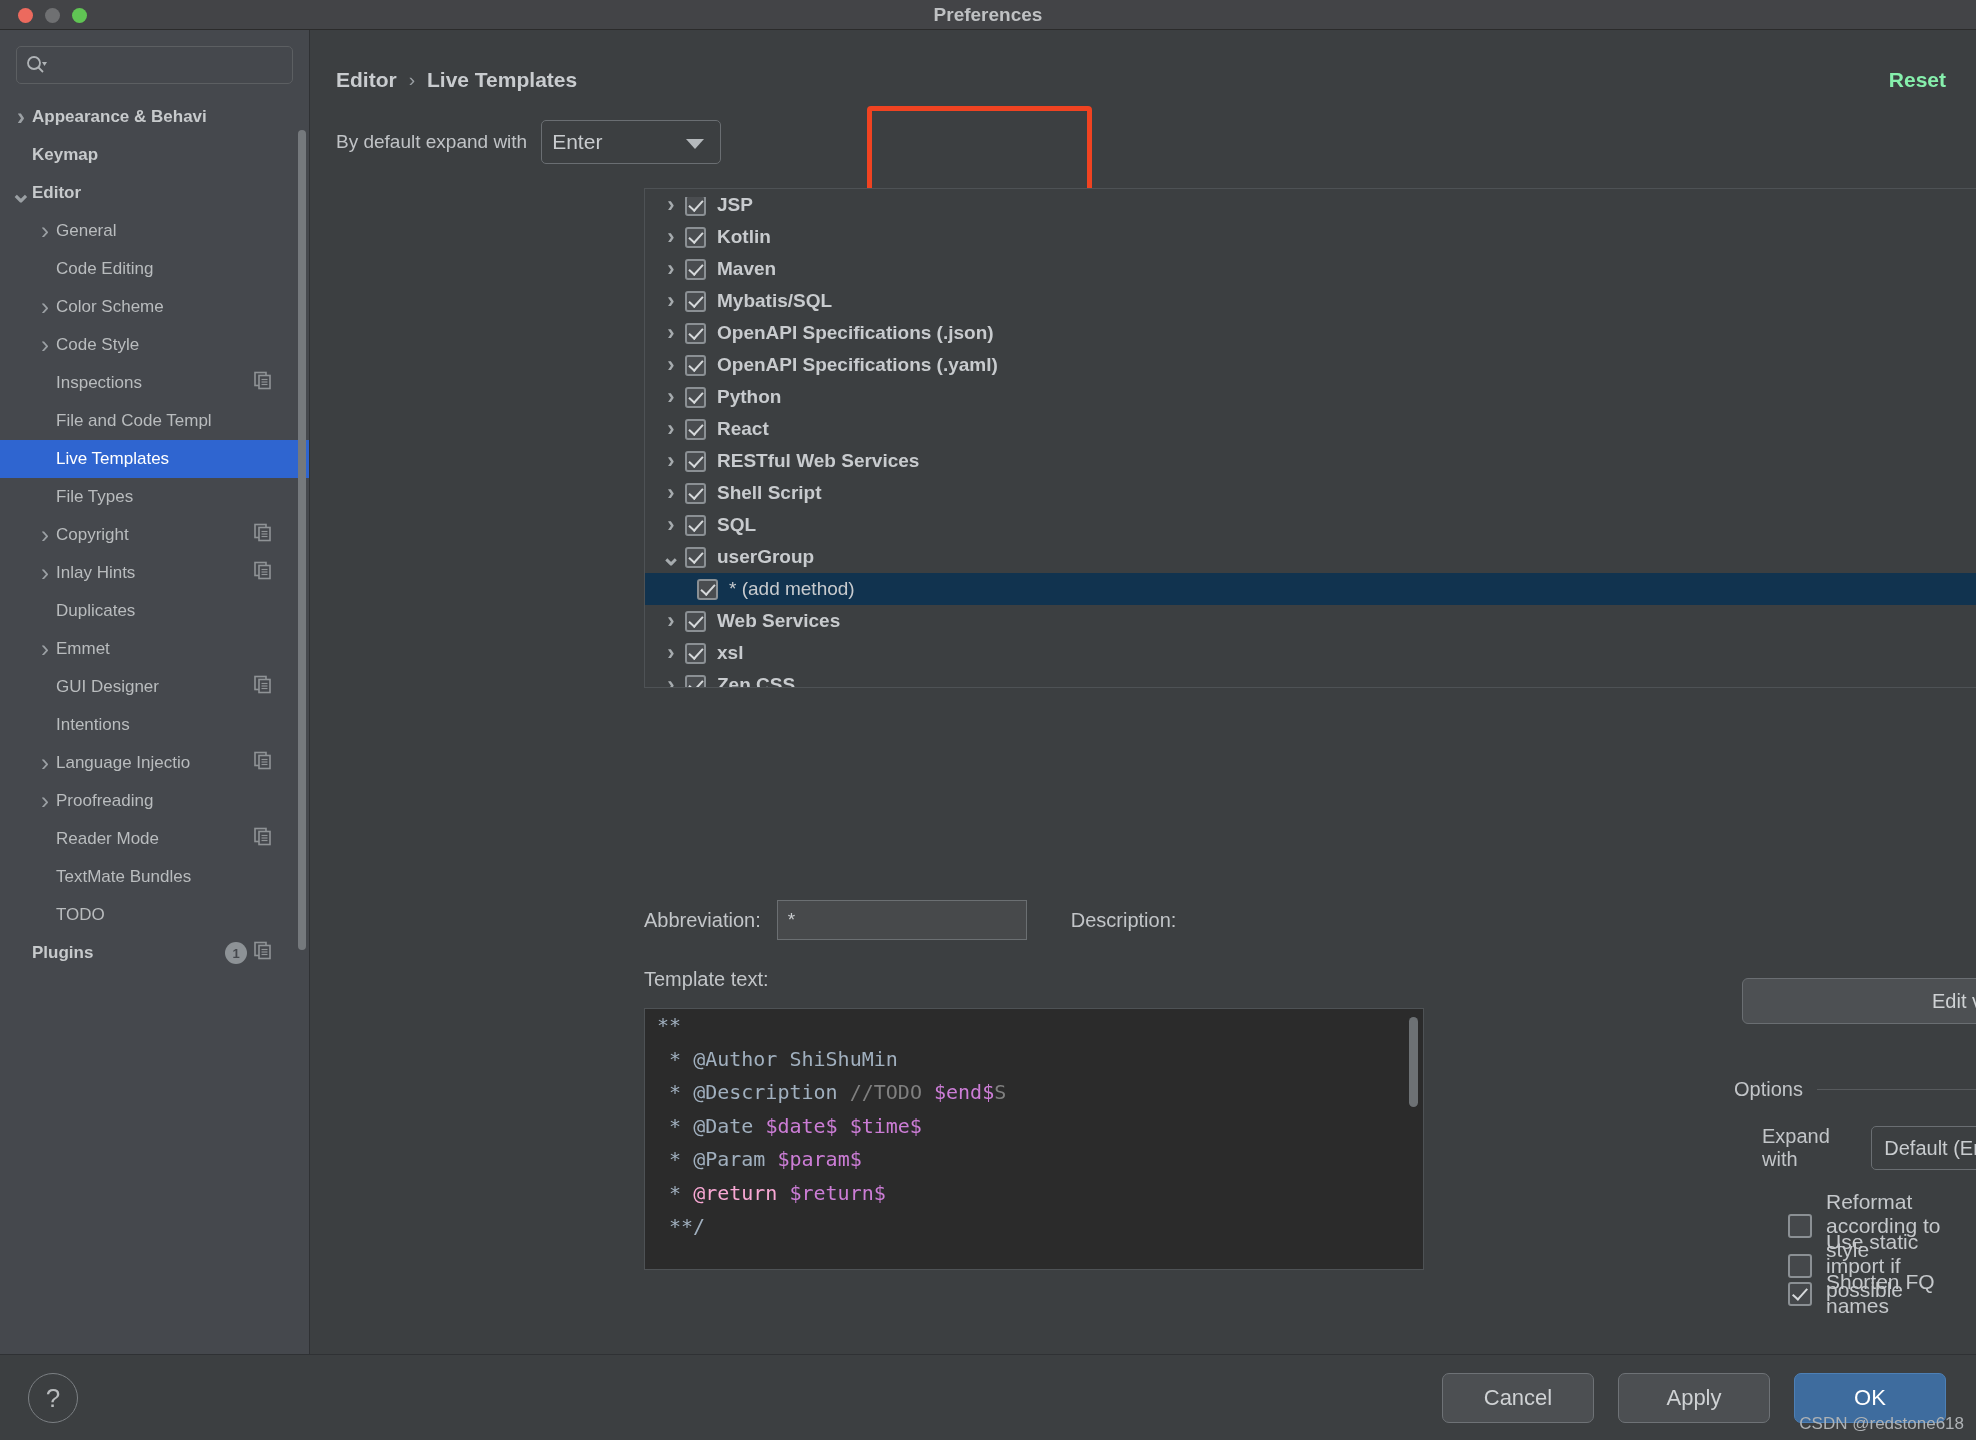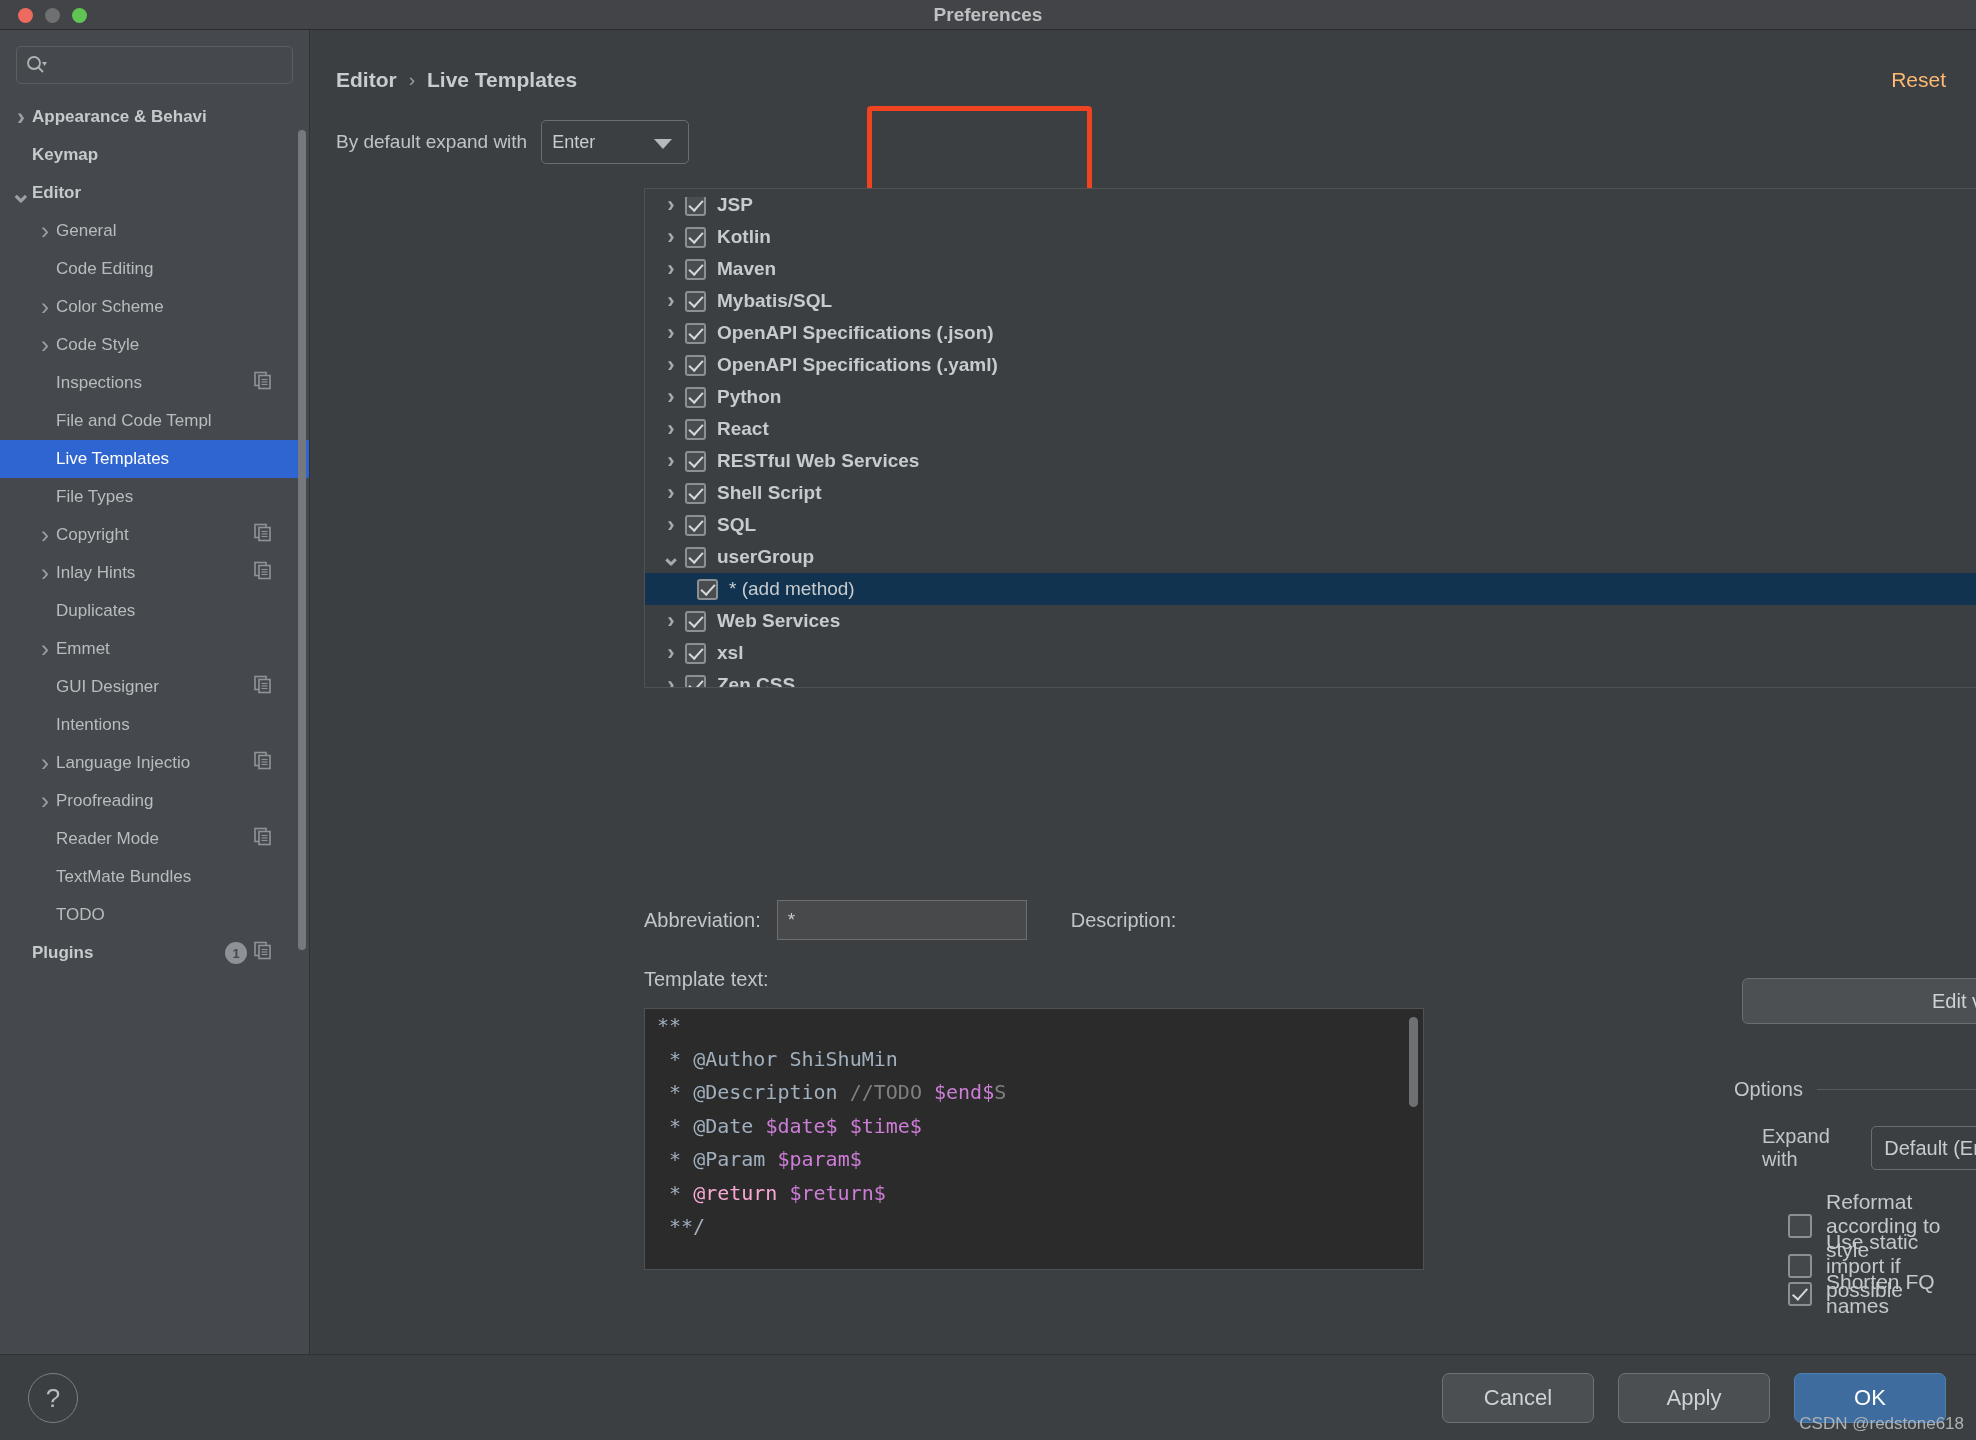--- a/index.html
+++ b/index.html
@@ -93,29 +93,29 @@
     flex: 1; min-width: 0; position: relative;
     background: #3c3f41; padding: 0 0 0 0;
   }
   .crumbs {
     display: flex; align-items: center; gap: 12px;
     padding: 38px 0 0 26px; font-size: 21px; font-weight: bold; color: #c9cccf;
   }
   .crumbs .sep { color: #9ba0a4; font-weight: normal; font-size: 19px; }
   .reset-link {
     position: absolute; right: 30px; top: 38px;
-    color: #fdba74; font-size: 21px; font-weight: normal; cursor: pointer;
+    color: #86efac; font-size: 21px; font-weight: bold; cursor: pointer;
   }
   .expand-row {
     display: flex; align-items: center; gap: 14px;
     padding: 28px 0 0 26px; font-size: 19px; color: #c0c3c6;
   }
   .combo {
-    width: 148px; height: 44px; border: 1px solid #6a6e72; border-radius: 5px;
-    background: #3c3f41; color: #c9cccf; font-size: 18px;
+    width: 180px; height: 44px; border: 1px solid #6a6e72; border-radius: 5px;
+    background: #3c3f41; color: #c9cccf; font-size: 21px;
     display: flex; align-items: center; padding: 0 10px; position: relative;
   }
   .combo .caret {
     position: absolute; right: 16px; top: 50%; margin-top: -3px;
     width: 0; height: 0; border-left: 9px solid transparent;
     border-right: 9px solid transparent; border-top: 10px solid #b5b9bc;
   }
   .redbox {
     position: absolute; left: 557px; top: 76px; width: 225px; height: 104px;
     border: 5px solid #f04321; border-radius: 4px; pointer-events: none;

